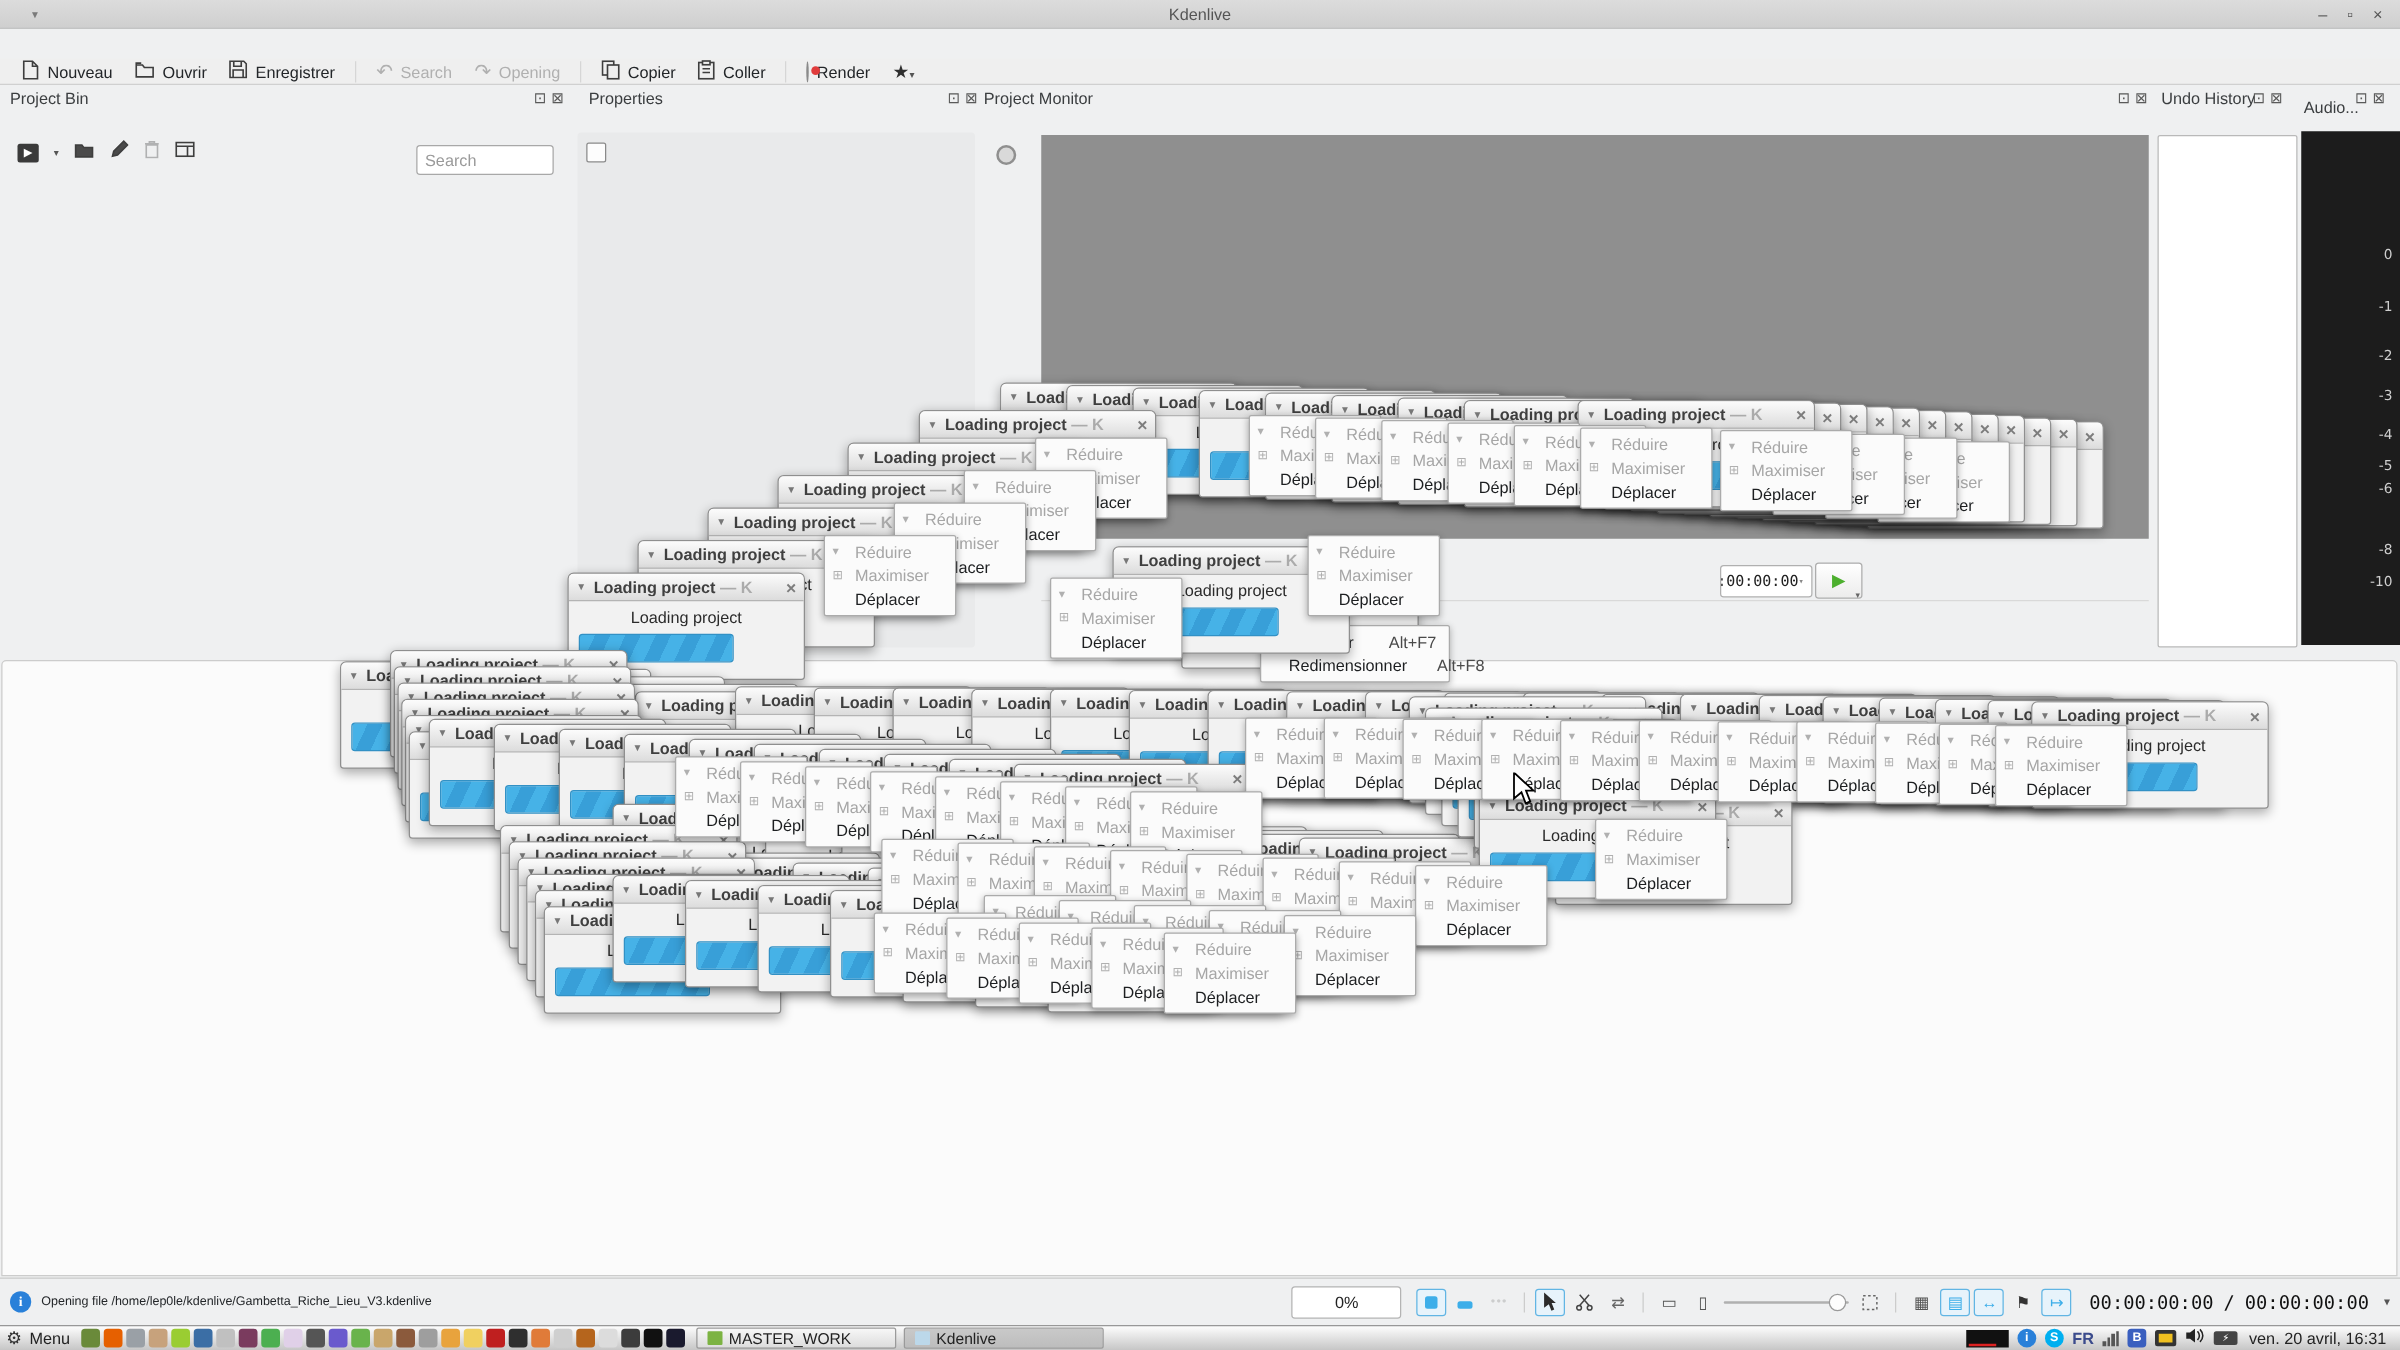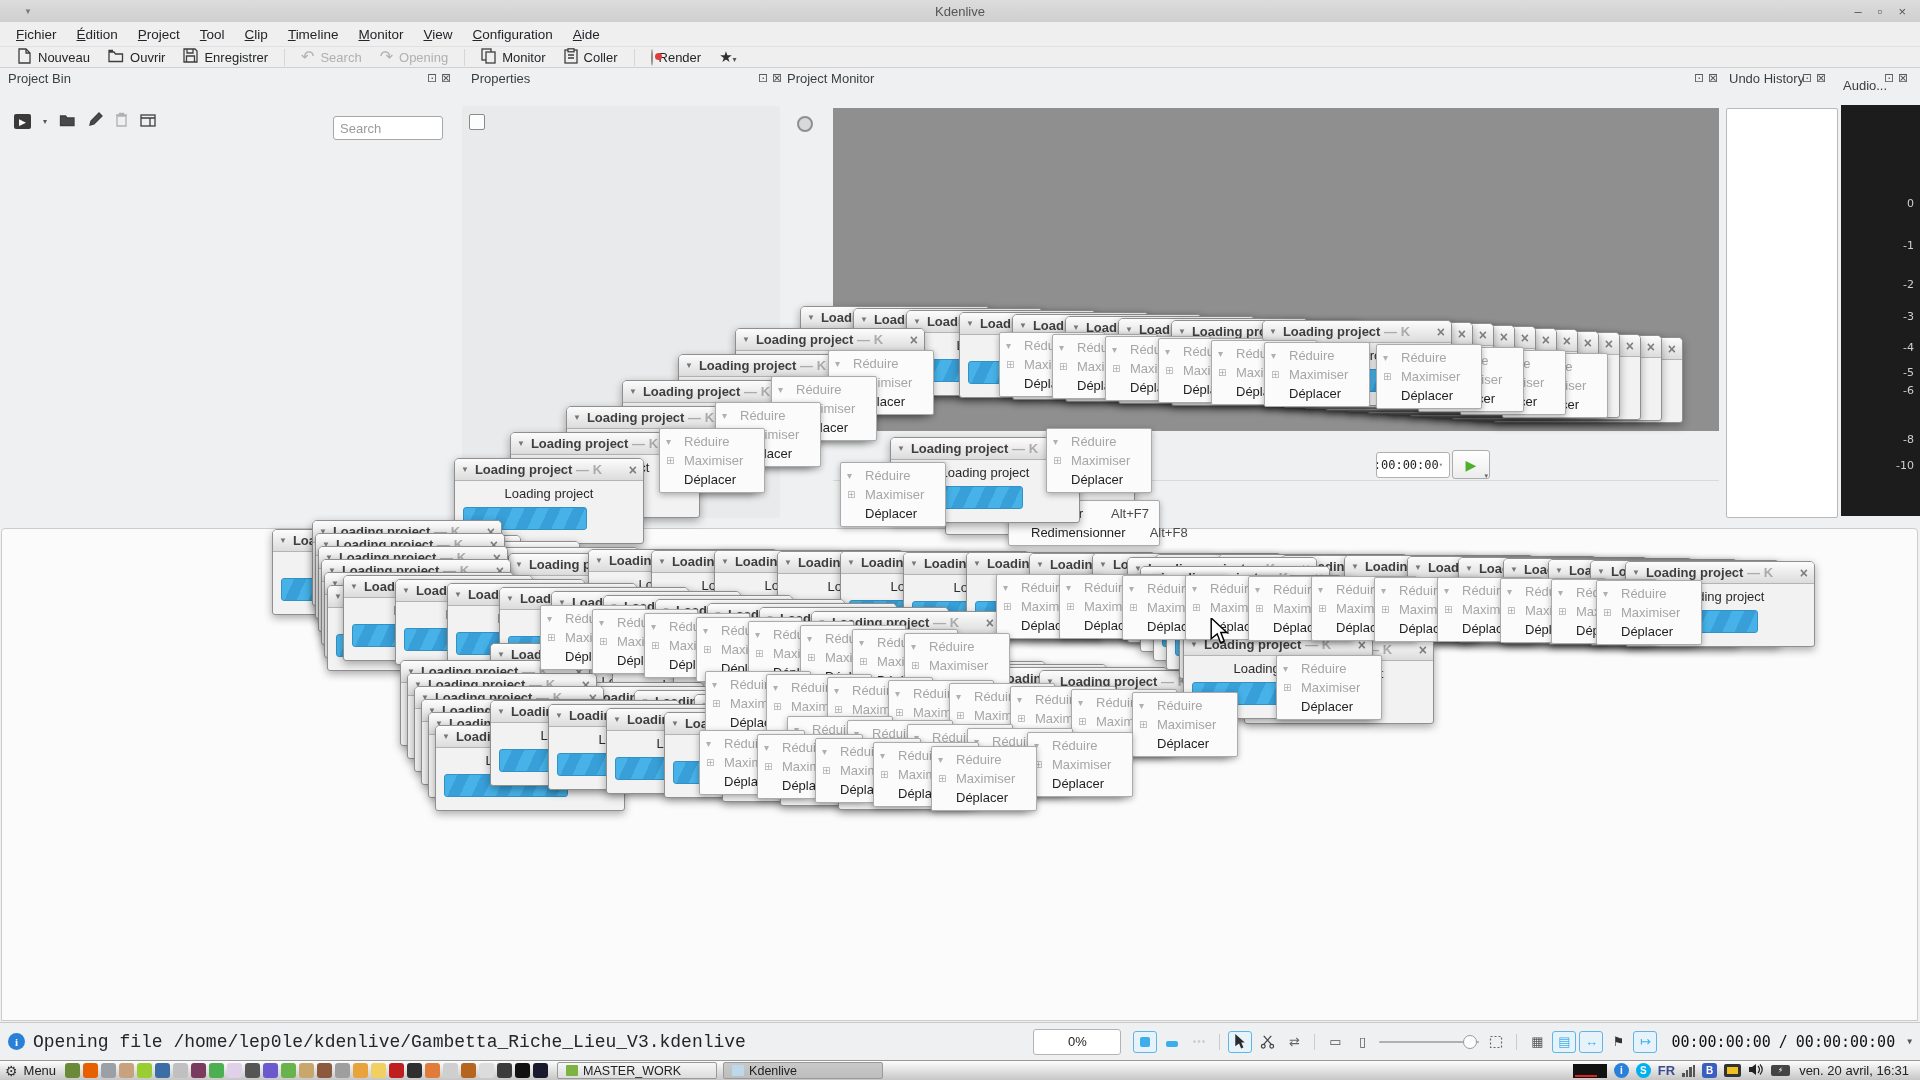--- a/index.html
+++ b/index.html
@@ -80,21 +80,21 @@
   .smenu{position:absolute;width:150px;background:#fbfbfb;border:1px solid #ababab;border-radius:2px;
     box-shadow:0 2px 6px rgba(0,0,0,.3);padding:3px 0;}
   .smi{display:flex;justify-content:space-between;font-size:13px;padding:2px 10px 2px 22px;color:#1d1f21;white-space:nowrap;}
   .smi .sc{color:#4a4a4a;margin-left:24px;}
   #cursor{position:absolute;left:1208px;top:618px;}
   
   #statusbar{position:absolute;left:0;top:1022px;width:1920px;height:38px;background:#eff0f1;
     border-top:1px solid #c9c9c9;display:flex;align-items:center;padding:0 8px;box-sizing:border-box;}
   #status-info{width:17px;height:17px;border-radius:50%;background:#2980d9;color:#fff;font-size:11px;font-weight:bold;
     display:flex;align-items:center;justify-content:center;margin-right:8px;font-family:"Liberation Serif",serif;}
-  #status-msg{font-size:18px;color:#232629;flex:1;font-family:Liberation Mono, monospace;}
+  #status-msg{font-size:10px;color:#232629;flex:1;}
   #status-progress{width:86px;height:24px;background:#fff;border:1px solid #b4b4b4;border-radius:3px;
     display:flex;align-items:center;justify-content:center;font-size:13px;color:#222;margin-right:12px;}
   #status-tools{display:flex;align-items:center;gap:3px;margin-right:14px;}
   .sbtn{width:24px;height:22px;display:flex;align-items:center;justify-content:center;color:#444;font-size:13px;
     box-sizing:border-box;position:relative;}
   .sbtn.on{border:1px solid #61b5e4;background:#e7f3fb;border-radius:3px;}
   .sbtn.dis{opacity:.4;}
   .ssep{width:1px;height:16px;background:#ccc;margin:0 5px;}
   .bluesq{width:10px;height:10px;background:#3daee9;border-radius:2px;display:block;}
   .bluesq.b2{width:12px;height:6px;margin-top:4px;}
@@ -138,32 +138,20 @@
   <div id="titlebar">
     <span class="shade">▼</span>
     <span class="wtitle">Kdenlive</span>
   </div>
   <div id="wcontrols">
     <span>–</span>
     <span>▫</span>
     <span>×</span>
   </div>
 
-  <div id="menubar">
-      <span class="mitem">Fichier</span>
-      <span class="mitem">Édition</span>
-      <span class="mitem">Project</span>
-      <span class="mitem">Tool</span>
-      <span class="mitem">Clip</span>
-      <span class="mitem">Timeline</span>
-      <span class="mitem">Monitor</span>
-      <span class="mitem">View</span>
-      <span class="mitem">Configuration</span>
-      <span class="mitem">Aide</span>
-    </div>
 
   <div id="maintb">
       <span class="tbtn">
         <span><svg width="15" height="16" viewBox="0 0 15 16">
             <path d="M2 1 h7 l4 4 v10 h-11 z M9 1 v4 h4"></path>
           </svg></span>
         <span>Nouveau</span>
       </span>
       <span class="tbtn">
         <span><svg width="16" height="14" viewBox="0 0 16 14">
@@ -185,21 +173,21 @@
       <span class="tbtn dis">
         <span><span class="uglyph">↷</span></span>
         <span>Opening</span>
       </span>
       <span class="tsep"></span>
       <span class="tbtn">
         <span><svg width="15" height="16" viewBox="0 0 15 16">
             <rect x="1" y="1" width="9" height="11"></rect>
             <rect x="5" y="4" width="9" height="11" fill="#efefef"></rect>
           </svg></span>
-        <span>Monitor</span>
+        <span>Copier</span>
       </span>
       <span class="tbtn">
         <span><svg width="14" height="16" viewBox="0 0 14 16">
             <rect x="1" y="2" width="12" height="13"></rect>
             <rect x="4" y="0.8" width="6" height="3" fill="#efefef"></rect>
             <path d="M4 7 h6 M4 10 h6"></path>
           </svg></span>
         <span>Coller</span>
       </span>
       <span class="tsep"></span>

